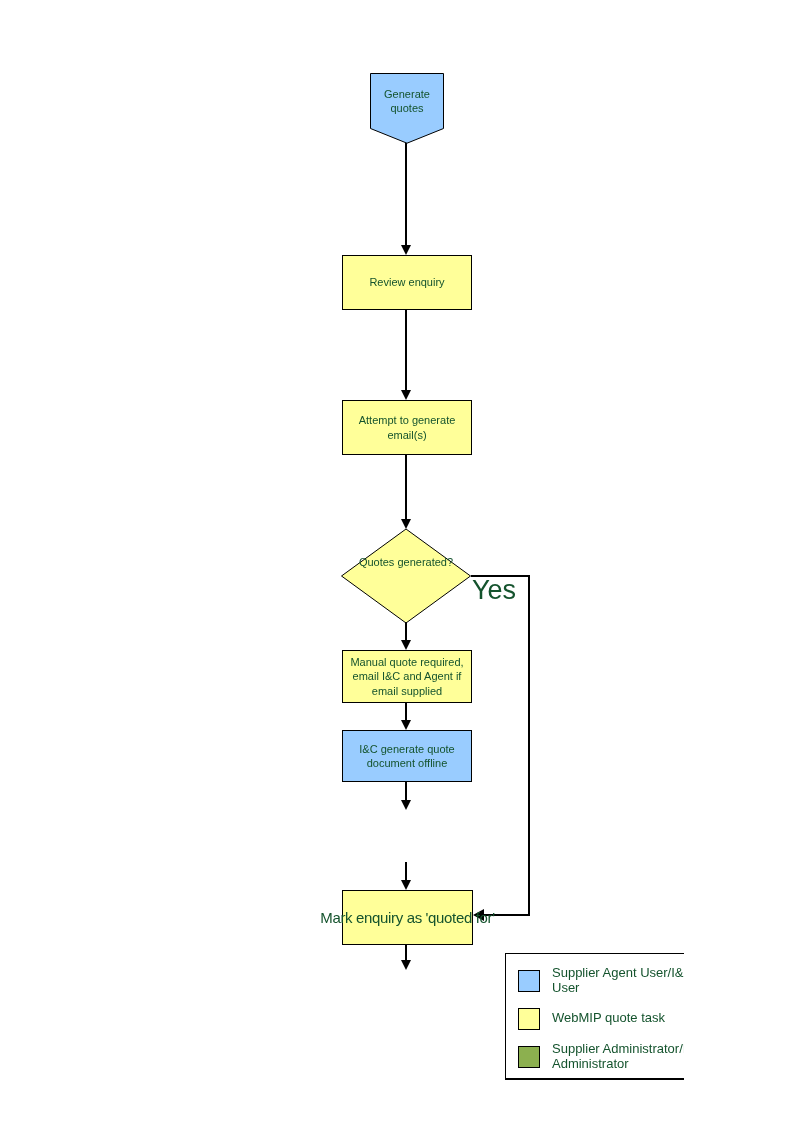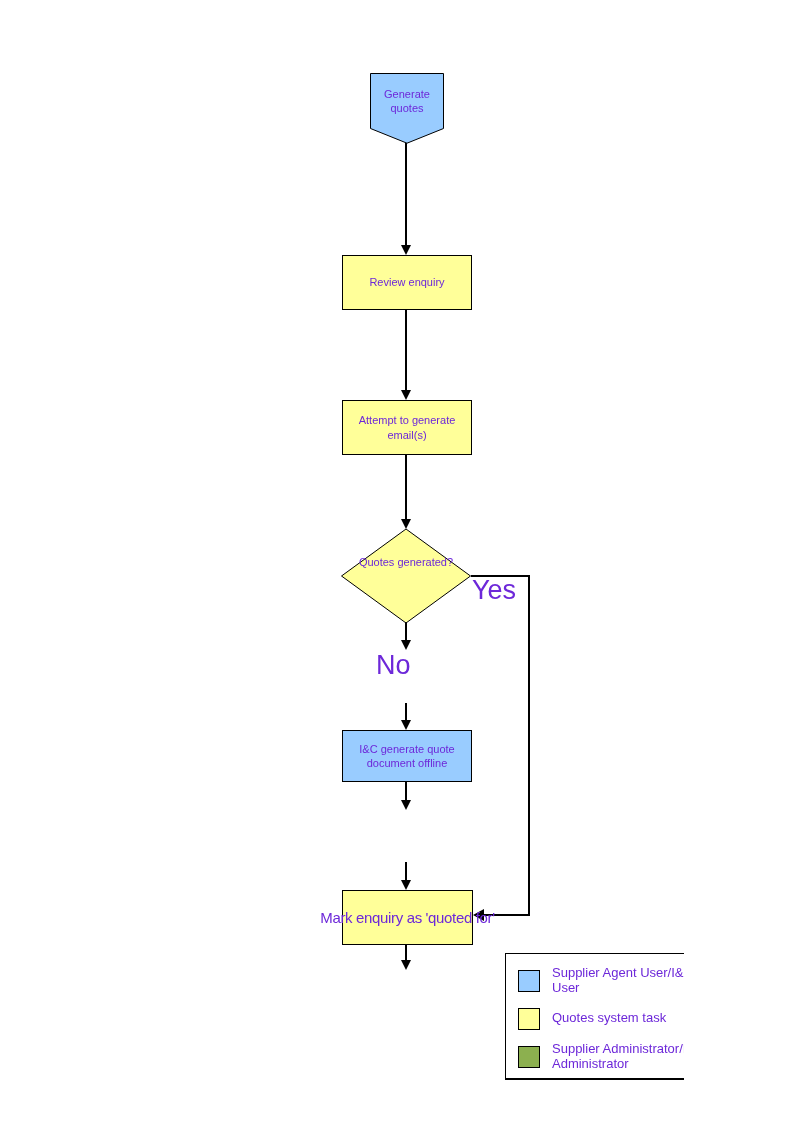--- a/index.html
+++ b/index.html
@@ -1,17 +1,17 @@
 <!DOCTYPE html>
 <html><head>
 <meta charset="utf-8">
 <style>
   html,body{margin:0;padding:0;background:#fff;}
   .canvas{position:relative;width:684px;height:1123px;background:#ffffff;
-          font-family:"Liberation Sans",sans-serif;color:#6d28d9;overflow:hidden;}
+          font-family:"Liberation Sans",sans-serif;color:#14532d;overflow:hidden;}
 
   
   .node-rect{position:absolute;border:1px solid #000;box-sizing:border-box;
              display:flex;align-items:center;justify-content:center;
              text-align:center;font-size:11px;line-height:1.3;padding:2px 3px;}
   .node-rect.tight{white-space:nowrap;font-size:15px;letter-spacing:-0.35px;padding:2px 0;}
 
   
   .shape-node{position:absolute;}
   .shape-node svg{display:block;}
@@ -78,20 +78,23 @@
   <div class="hline" style="left:471px;top:575px;width:59px;"></div>
   <div class="vline" style="left:528px;top:575px;height:341px;"></div>
   <div class="hline" style="left:484px;top:914px;width:46px;"></div>
   <div class="arr-left" style="left:473px;top:909px;"></div>
   <div class="branch" style="left:472px;top:577px;">Yes</div>
 
   <div class="branch" style="left:376px;top:620px;margin-top:32px;">No</div>
   <div class="vline" style="left:405px;top:622px;height:19px;"></div>
   <div class="arr-down" style="left:401px;top:640px;"></div>
 
+  <div class="node-rect" style="left: 342px; top: 650px; width: 130px; height: 53px; background-color: rgb(255, 255, 153);">
+    <span>Manual quote required, email I&amp;C and Agent if email supplied</span>
+  </div>
 
   <div class="vline" style="left:405px;top:703px;height:18px;"></div>
   <div class="arr-down" style="left:401px;top:720px;"></div>
 
   <div class="node-rect" style="left: 342px; top: 730px; width: 130px; height: 52px; background-color: rgb(153, 204, 255);">
     <span>I&amp;C generate quote document offline</span>
   </div>
 
   <div class="vline" style="left:405px;top:782px;height:19px;"></div>
   <div class="arr-down" style="left:401px;top:800px;"></div>
@@ -108,21 +111,21 @@
   <div class="arr-down" style="left:401px;top:960px;"></div>
 
 
   <div class="legend">
     <div class="lrow">
       <div class="swatch" style="background-color: rgb(153, 204, 255);"></div>
       <div class="llabel">Supplier Agent User/I&amp;C User</div>
     </div>
     <div class="lrow">
       <div class="swatch" style="background-color: rgb(255, 255, 153);"></div>
-      <div class="llabel">Quotes system task</div>
+      <div class="llabel">WebMIP quote task</div>
     </div>
     <div class="lrow">
       <div class="swatch" style="background-color: rgb(140, 176, 79);"></div>
       <div class="llabel">Supplier Administrator/I&amp;C Administrator</div>
     </div>
   </div>
 
 </div>
 
 </body></html>

